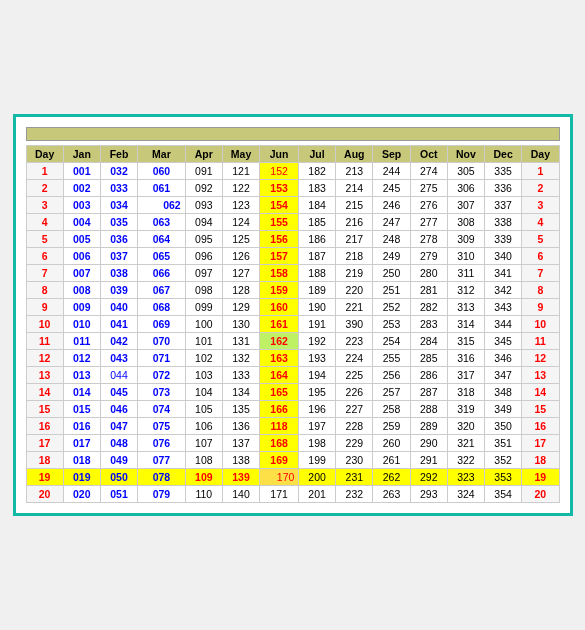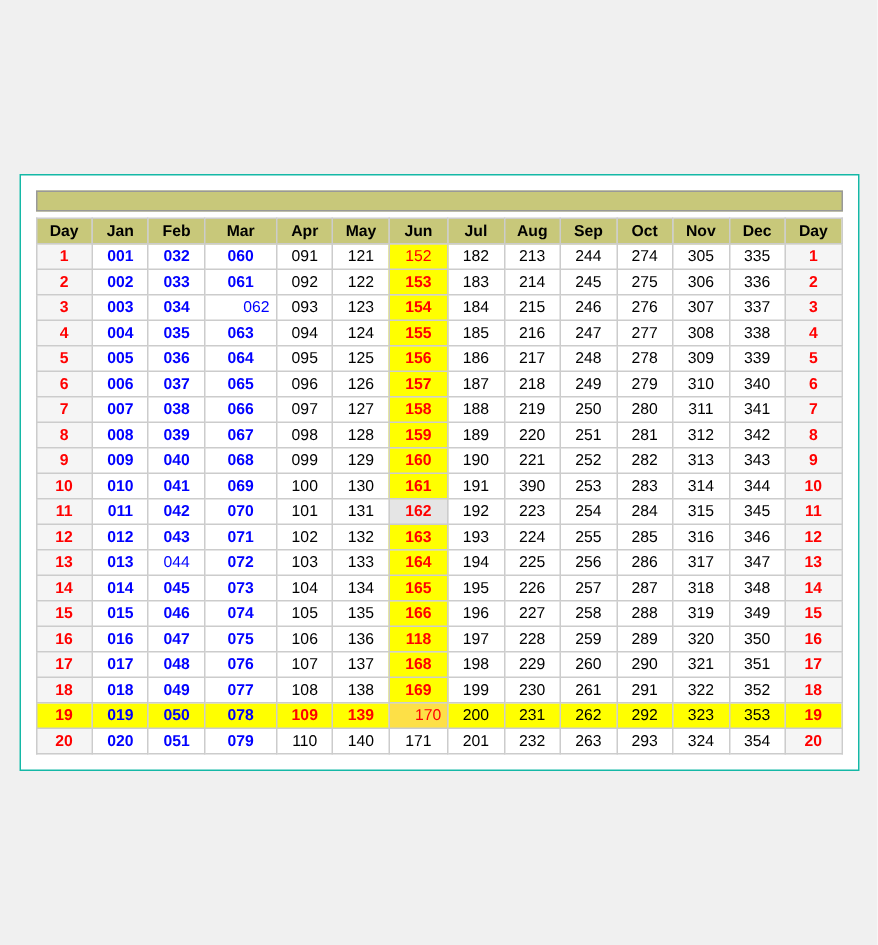--- a/index.html
+++ b/index.html
@@ -7,21 +7,21 @@
       background: #f0f0f0;
       display: flex;
       justify-content: center;
       align-items: center;
       min-height: 630px;
       font-family: Arial, sans-serif;
       font-size: 11px;
     }
     .calendar-container {
       background: white;
-      border: 1px solid #14b8a6;
+      border: 3px solid #14b8a6;
       padding: 10px;
       width: 560px;
     }
     .calendar-title {
       background: #c8c87a;
       text-align: center;
       font-weight: bold;
       font-size: 14px;
       padding: 6px;
       border: 1px solid #999;
@@ -103,21 +103,21 @@
           <td style="color: rgb(0, 0, 0);">245</td>
           <td style="color: rgb(0, 0, 0);">275</td>
           <td style="color: rgb(0, 0, 0);">306</td>
           <td style="color: rgb(0, 0, 0);">336</td>
           <td class="day-col">2</td>
         </tr>
         <tr>
           <td class="day-col">3</td>
           <td style="color: blue; font-weight: bold;">003</td>
           <td style="color: blue; font-weight: bold;">034</td>
-          <td style="color: blue; font-weight: normal; padding-left: 23px;">062</td>
+          <td style="color: blue; font-weight: bold; padding-left: 23px;">062</td>
           <td style="color: rgb(0, 0, 0);">093</td>
           <td style="color: rgb(0, 0, 0);">123</td>
           <td style="background: yellow; color: red; font-weight: bold;">154</td>
           <td style="color: rgb(0, 0, 0);">184</td>
           <td style="color: rgb(0, 0, 0);">215</td>
           <td style="color: rgb(0, 0, 0);">246</td>
           <td style="color: rgb(0, 0, 0);">276</td>
           <td style="color: rgb(0, 0, 0);">307</td>
           <td style="color: rgb(0, 0, 0);">337</td>
           <td class="day-col">3</td>
@@ -234,21 +234,21 @@
           <td style="color: rgb(0, 0, 0);">344</td>
           <td class="day-col">10</td>
         </tr>
         <tr>
           <td class="day-col">11</td>
           <td style="color: blue; font-weight: bold;">011</td>
           <td style="color: blue; font-weight: bold;">042</td>
           <td style="color: blue; font-weight: bold;">070</td>
           <td style="color: rgb(0, 0, 0);">101</td>
           <td style="color: rgb(0, 0, 0);">131</td>
-          <td style="background: #e5e5e5; color: red; font-weight: bold;">162</td>
+          <td style="background: #bef264; color: red; font-weight: bold;">162</td>
           <td style="color: rgb(0, 0, 0);">192</td>
           <td style="color: rgb(0, 0, 0);">223</td>
           <td style="color: rgb(0, 0, 0);">254</td>
           <td style="color: rgb(0, 0, 0);">284</td>
           <td style="color: rgb(0, 0, 0);">315</td>
           <td style="color: rgb(0, 0, 0);">345</td>
           <td class="day-col">11</td>
         </tr>
         <tr>
           <td class="day-col">12</td>

